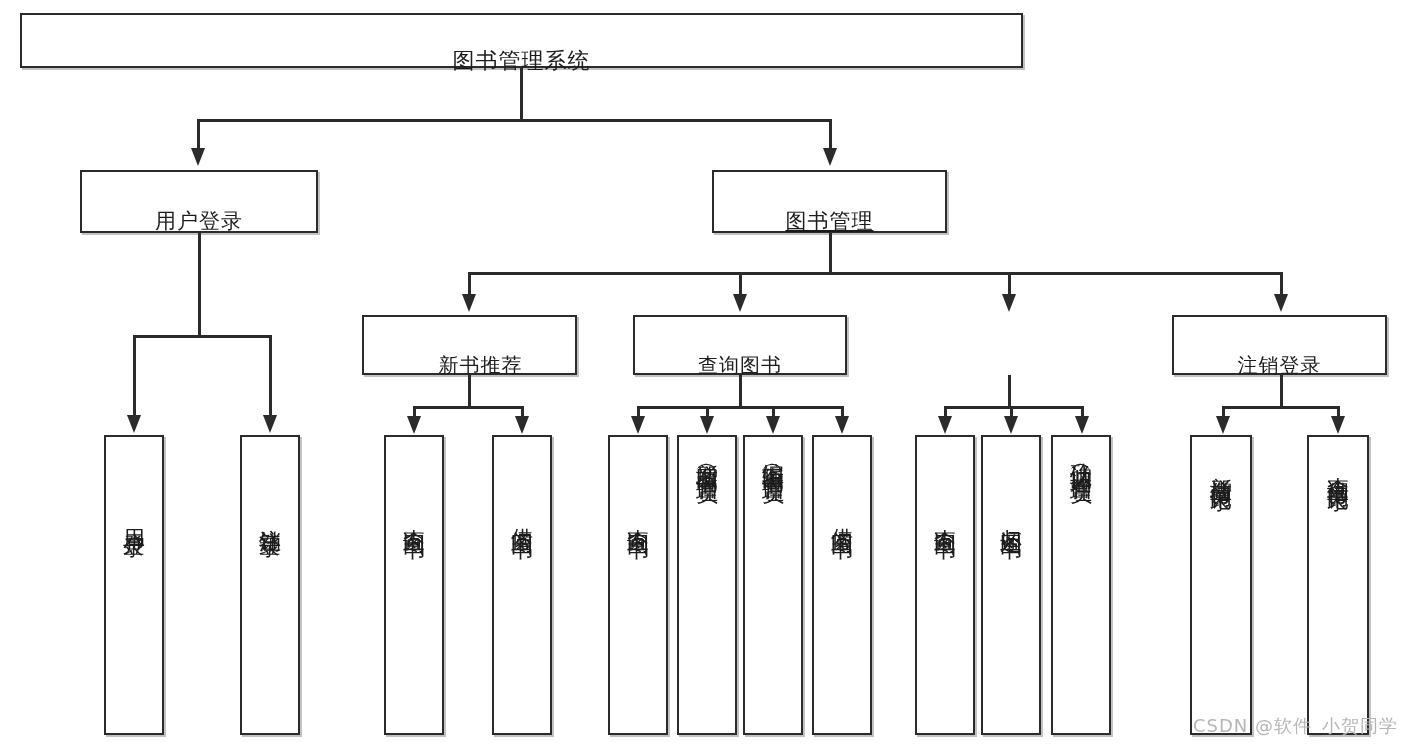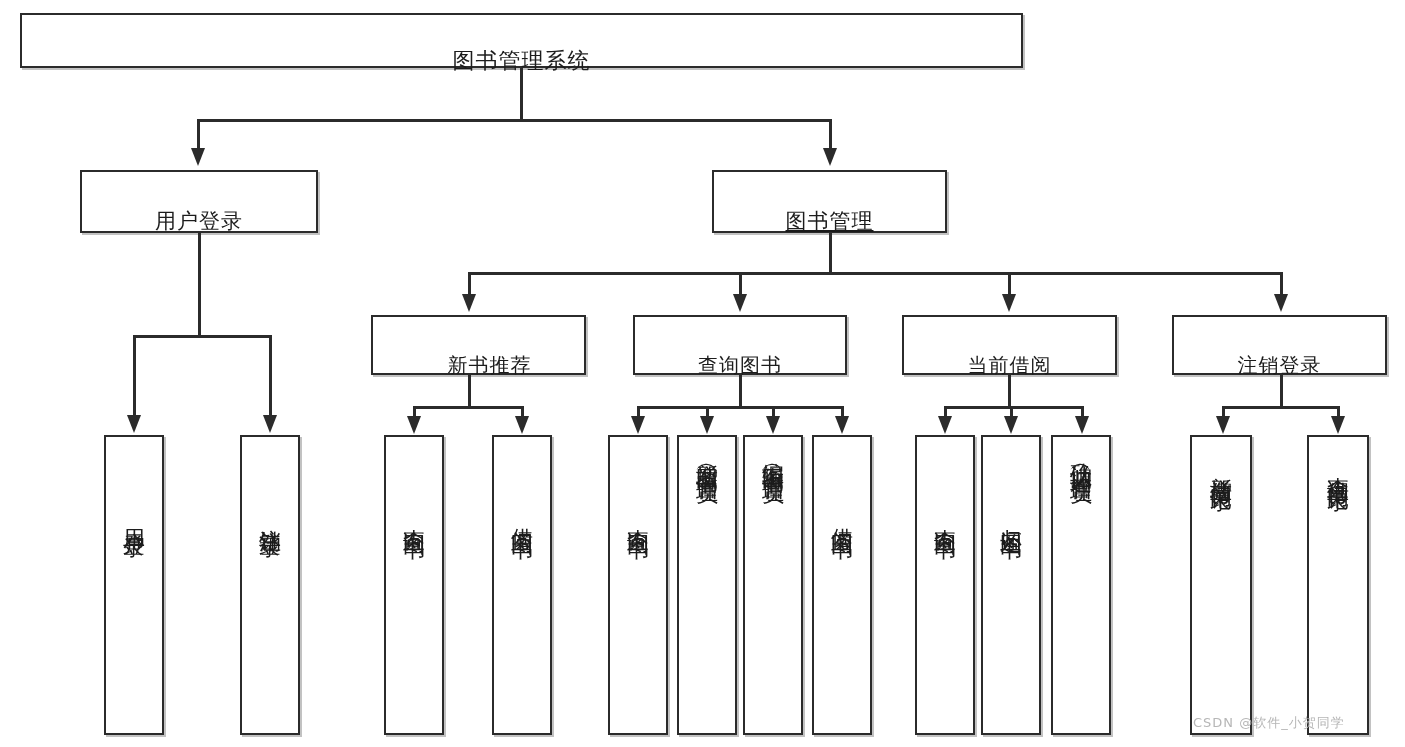--- a/index.html
+++ b/index.html
@@ -74,21 +74,21 @@
     width: 0;
     height: 0;
     border-left: 7px solid transparent;
     border-right: 7px solid transparent;
     border-top: 18px solid #2b2b2b;
   }
 
   
   #watermark {
     position: absolute;
-    font-size: 13px;
+    font-size: 18px;
     color: #b6b6b6;
     letter-spacing: 1px;
     white-space: nowrap;
     font-family: "DejaVu Sans", "Liberation Sans", sans-serif;
   }
 </style>
 </head>
 <body>
 
 <div id="canvas">
@@ -124,28 +124,25 @@
   <div class="hline" style="left:468px; top:272px; width:814px;"></div>
   <div class="vline" style="left:468px; top:272px; height:23px;"></div>
   <div class="arrow" style="left:462px; top:294px;"></div>
   <div class="vline" style="left:739px; top:272px; height:23px;"></div>
   <div class="arrow" style="left:733px; top:294px;"></div>
   <div class="vline" style="left:1008px; top:272px; height:23px;"></div>
   <div class="arrow" style="left:1002px; top:294px;"></div>
   <div class="vline" style="left:1280px; top:272px; height:23px;"></div>
   <div class="arrow" style="left:1274px; top:294px;"></div>
 
-  <div class="node lvl2" style="left:371px; top:315px; width:215px; height:60px;padding-left:22px;">
+  <div class="node lvl2" style="left:362px; top:315px; width:215px; height:60px;padding-left:22px;">
     <span class="label">新书推荐</span>
   </div>
   <div class="node lvl2" style="left:633px; top:315px; width:214px; height:60px;">
     <span class="label">查询图书</span>
-  </div>
-  <div class="node lvl2" style="left:902px; top:315px; width:215px; height:60px;">
-    <span class="label">当前借阅</span>
   </div>
   <div class="node lvl2" style="left:1172px; top:315px; width:215px; height:60px;">
     <span class="label">注销登录</span>
   </div>
 
   <div class="vline" style="left:468px; top:375px; height:31px;"></div>
   <div class="hline" style="left:413px; top:406px; width:110px;"></div>
   <div class="vline" style="left:413px; top:406px; height:11px;"></div>
   <div class="arrow" style="left:407px; top:416px;"></div>
   <div class="vline" style="left:521px; top:406px; height:11px;"></div>

